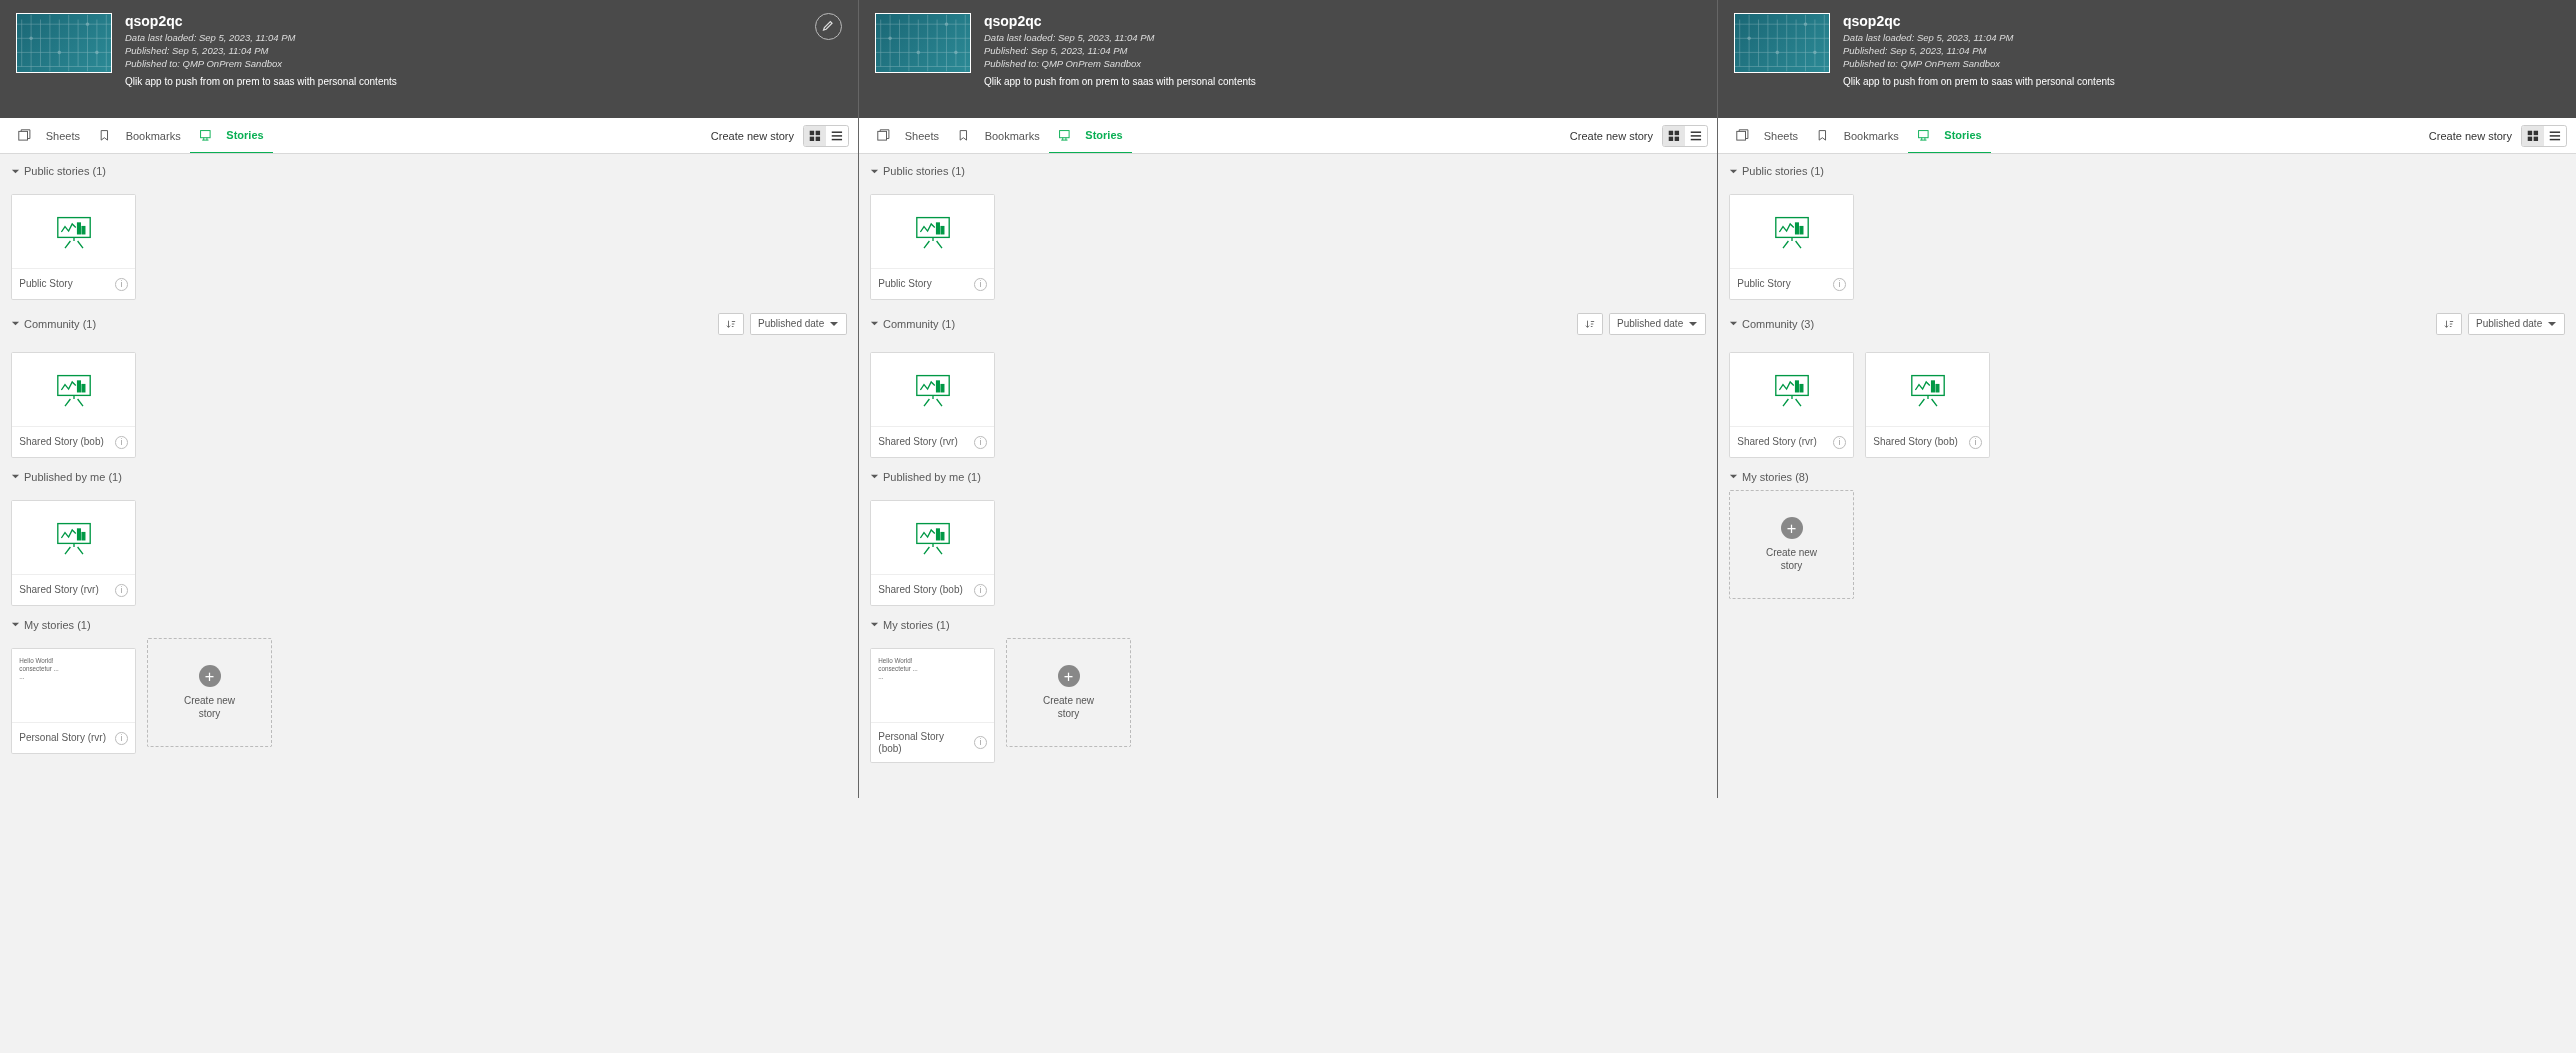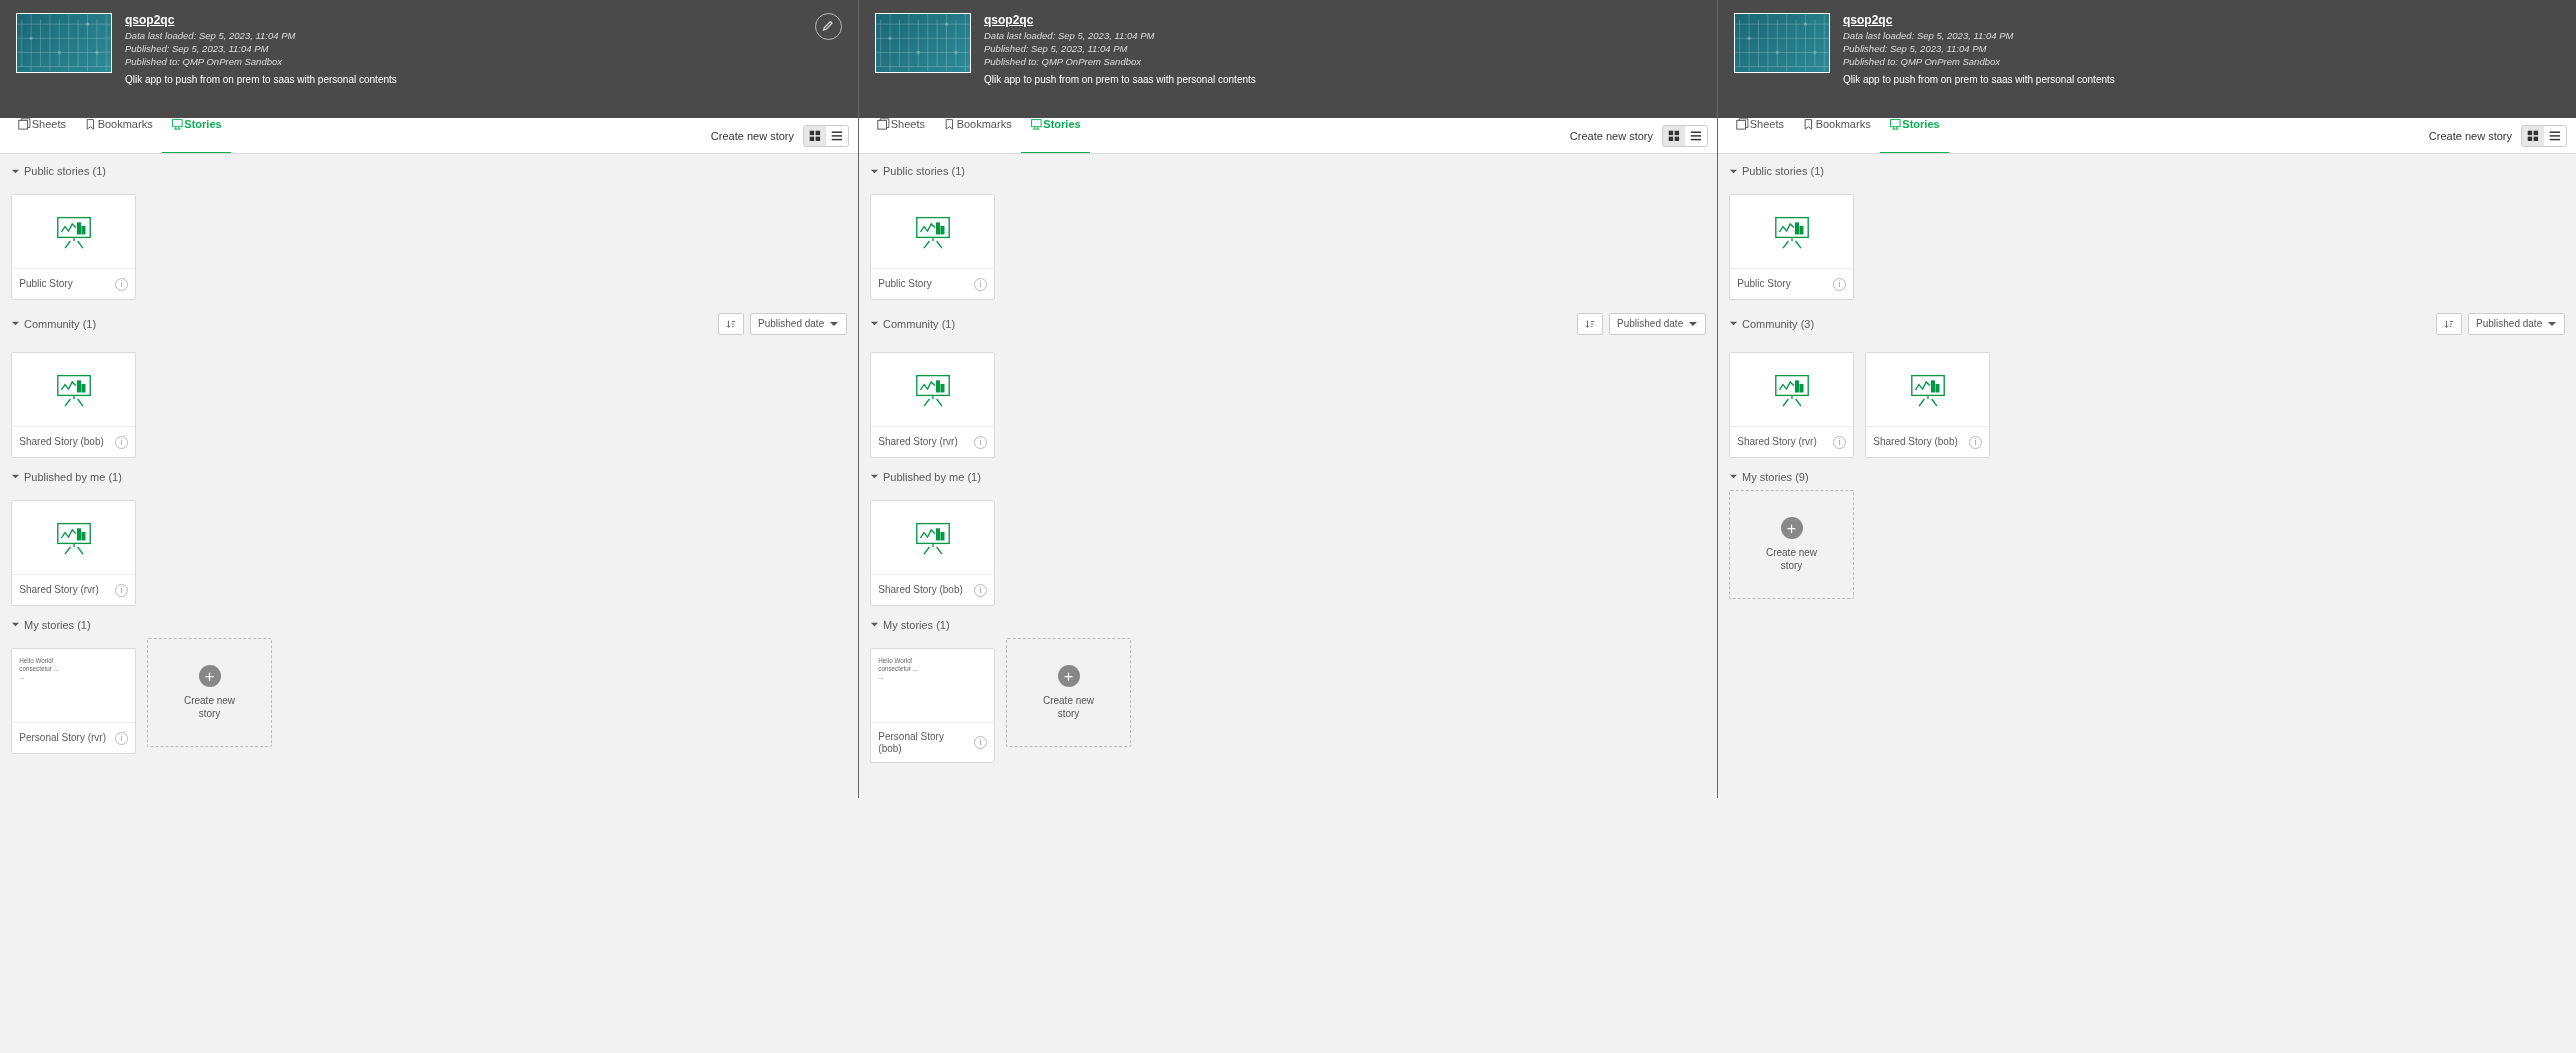--- a/index.html
+++ b/index.html
@@ -3,28 +3,28 @@
 <meta charset="utf-8">
 <style>
 * { box-sizing: border-box; margin: 0; padding: 0; }
 body { font-family: "Segoe UI", Arial, sans-serif; font-size: 11px; background: #f2f2f2; color: #333; display: flex; }
 .pane { flex: 1; border-right: 0.9px solid #666; display: flex; flex-direction: column; min-width: 0; }
 .pane:last-child { border-right: none; }
 
 .header { background: #4a4a4a; color: #fff; padding: 12.7px 16.3px; display: flex; gap: 12.7px; min-height: 118px; position: relative; }
 .thumb { width: 96px; height: 60px; background: linear-gradient(135deg,#1a6775,#2c8a96); border: 0.9px solid #fff; position: relative; overflow: hidden; flex-shrink: 0; }
 .thumb svg { width: 100%; height: 100%; opacity: 0.35; }
-.meta .title { font-weight: 600; font-size: 12px; margin-bottom: 3.6px; text-decoration: underline; }
+.meta .title { font-weight: 600; font-size: 14px; margin-bottom: 3.6px; }
 .meta .sub { font-style: italic; font-size: 9.5px; color: #ddd; line-height: 1.35; }
 .meta .desc { font-size: 10px; margin-top: 5.4px; color: #fff; }
 .edit-btn { position: absolute; right: 16.3px; top: 12.7px; width: 27px; height: 27px; border: 1.4px solid #bbb; border-radius: 50%; display: flex; align-items: center; justify-content: center; background: #4a4a4a; color: #ddd; cursor: pointer; }
 .edit-btn svg { width: 13.6px; height: 13.6px; }
 
 .tabs { background: #fff; border-bottom: 0.9px solid #d9d9d9; display: flex; align-items: center; padding: 0 9px; height: 36px; }
-.tab { display: flex; align-items: flex-start; gap: 1px; padding: 0 9px; height: 100%; font-size: 11px; color: #555; cursor: pointer; }
+.tab { display: flex; align-items: center; gap: 15px; padding: 0 9px; height: 100%; font-size: 11px; color: #555; cursor: pointer; }
 .tab.active { color: #0aaf54; border-bottom: 1.8px solid #0aaf54; font-weight: bold; }
 .tab svg { width: 12.7px; height: 12.7px; }
 .spacer { flex: 1; }
 .create-link { font-size: 11px; color: #333; cursor: pointer; margin-right: 9px; }
 .view-toggle { display: flex; border: 0.9px solid #ccc; border-radius: 2.7px; overflow: hidden; }
 .view-toggle > div { width: 22px; height: 20px; display: flex; align-items: center; justify-content: center; cursor: pointer; }
 .view-toggle > div.active { background: #e6e6e6; }
 .view-toggle svg { width: 11.8px; height: 11.8px; }
 
 .content { padding: 11px 11px 22px; overflow-y: auto; background: #f2f2f2; flex: 1; }
@@ -589,21 +589,21 @@
     </div>
   </div>
         </div>
   </div>
       <div class="section">
     <div class="sec-head">
       <div class="sec-title">
             <svg viewBox="0 0 10 10" fill="currentColor">
               <path d="M1 3 l4 4 l4 -4 z"></path>
             </svg>
-            <span>My stories (9)</span>
+            <span>My stories (8)</span>
           </div>
 
     </div>
     <div class="grid">
           <div class="new-card">
       <div class="plus">+</div>
       <div class="lbl">Create new<br>story</div>
     </div>
         </div>
   </div>

